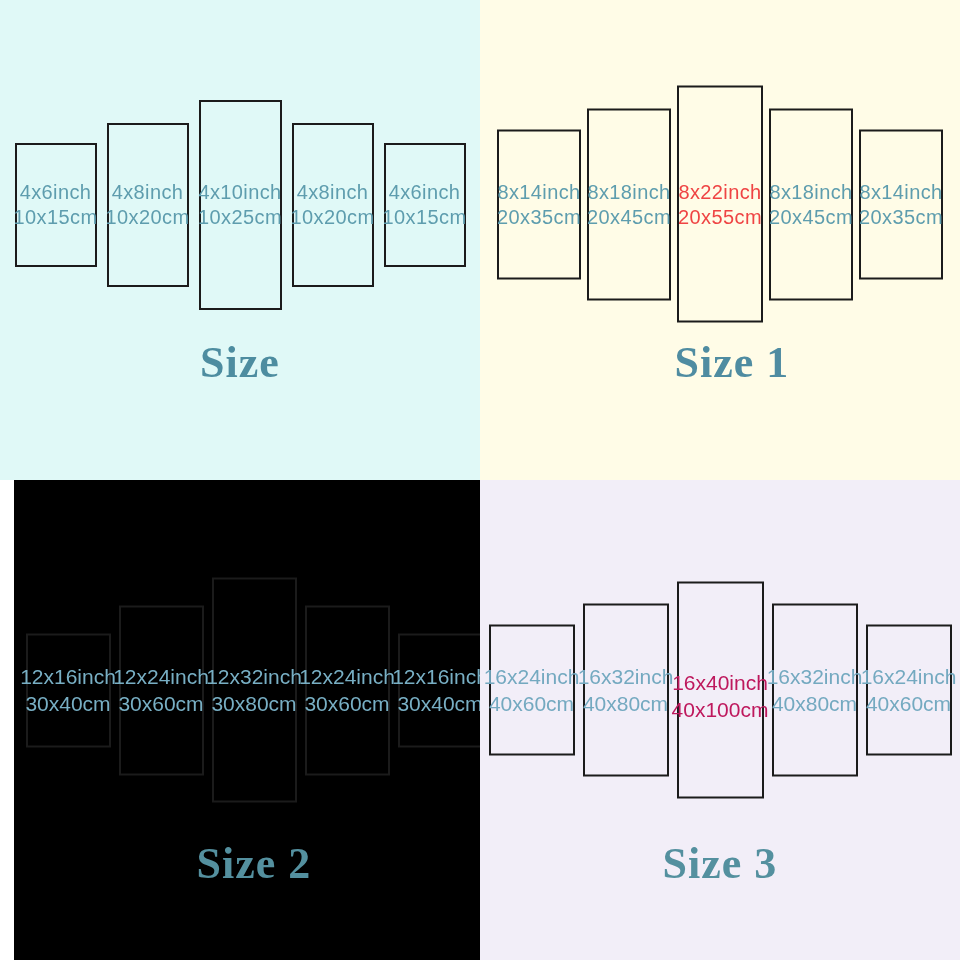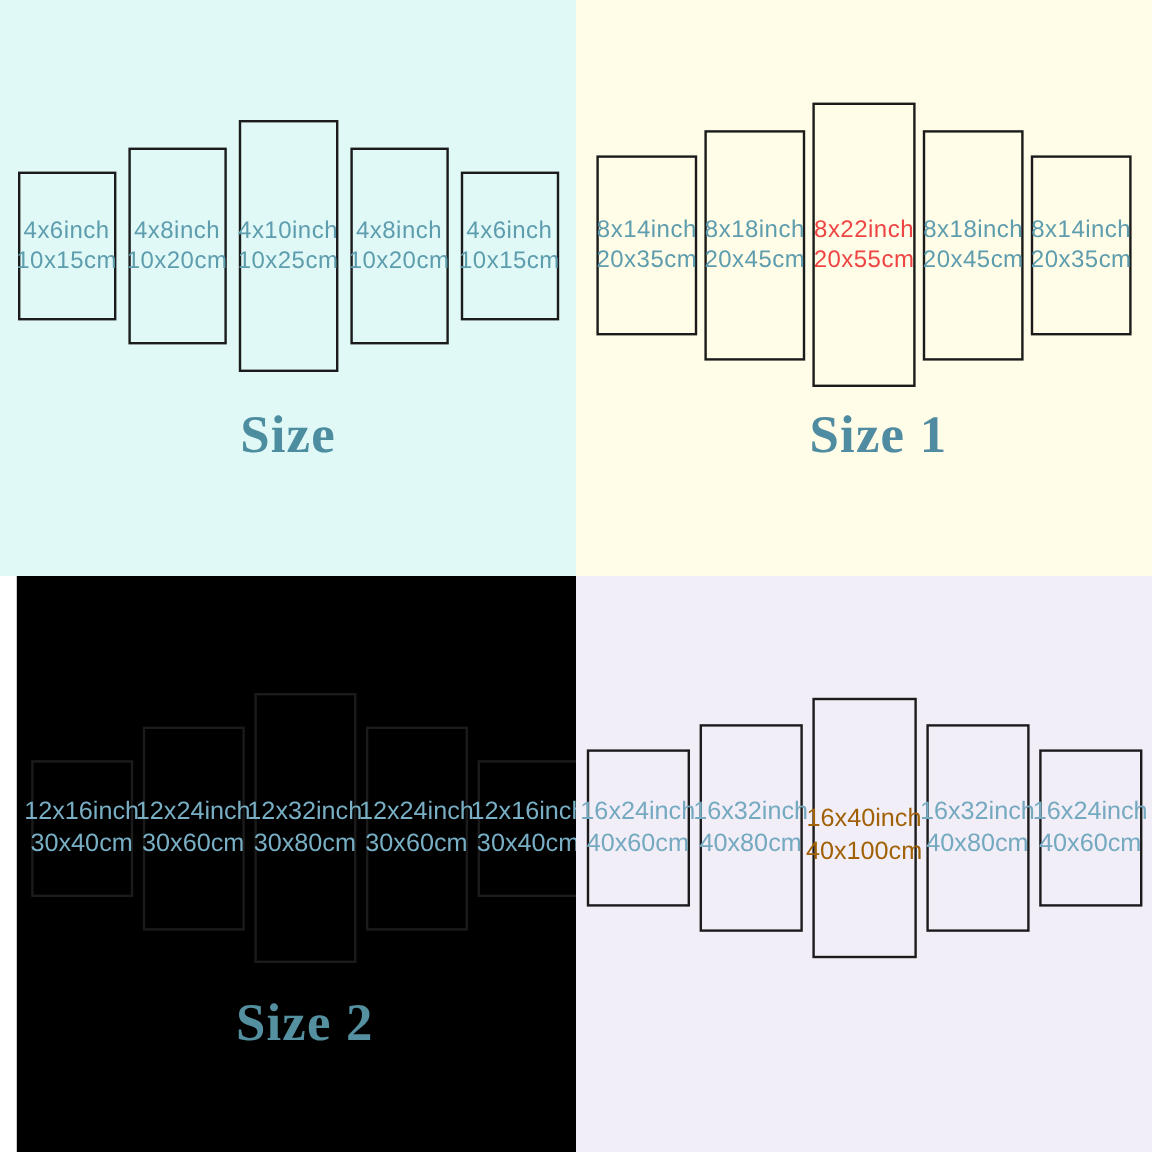--- a/index.html
+++ b/index.html
@@ -41,21 +41,21 @@
   .quad-title {
     position: absolute; left: 0; width: 480px;
     text-align: center;
     font-family: "Liberation Serif", serif;
     font-weight: 700;
     font-size: 44px;
     line-height: 1;
     letter-spacing: 1px;
   }
   .q0 .quad-title, .q1 .quad-title { top: 341px; }
-  .q2 .quad-title, .q3 .quad-title { top: 351px; }
+  .q2 .quad-title, .q3 .quad-title { top: 362px; }
 </style>
 </head>
 <body>
 
 <div class="grid">
 
   <div class="quadrant q0" style="background: rgb(224, 249, 247);">
     <div class="panel-row">
       <div class="panel" style="border-color: rgb(27, 27, 27); width: 82px; height: 124px;">
         <div class="panel-label" style="color: rgb(94, 157, 174);">
@@ -171,33 +171,34 @@
           <div>40x60cm</div>
         </div>
       </div>
       <div class="panel" style="border-color: rgb(27, 27, 27); width: 86px; height: 173px;">
         <div class="panel-label" style="color: rgb(116, 169, 192);">
           <div>16x32inch</div>
           <div>40x80cm</div>
         </div>
       </div>
       <div class="panel" style="border-color: rgb(27, 27, 27); width: 87px; height: 217px;">
-        <div class="panel-label" style="color: #a16207; margin-top: 12px;">
+        <div class="panel-label" style="color: #be185d; margin-top: 12px;">
           <div>16x40inch</div>
           <div>40x100cm</div>
         </div>
       </div>
       <div class="panel" style="border-color: rgb(27, 27, 27); width: 86px; height: 173px;">
         <div class="panel-label" style="color: rgb(116, 169, 192);">
           <div>16x32inch</div>
           <div>40x80cm</div>
         </div>
       </div>
       <div class="panel" style="border-color: rgb(27, 27, 27); width: 86px; height: 131px;">
         <div class="panel-label" style="color: rgb(116, 169, 192);">
           <div>16x24inch</div>
           <div>40x60cm</div>
         </div>
       </div>
     </div>
+    <div class="quad-title" style="color: rgb(84, 144, 159);">Size 3</div>
   </div>
 
 </div>
 
 </body></html>

